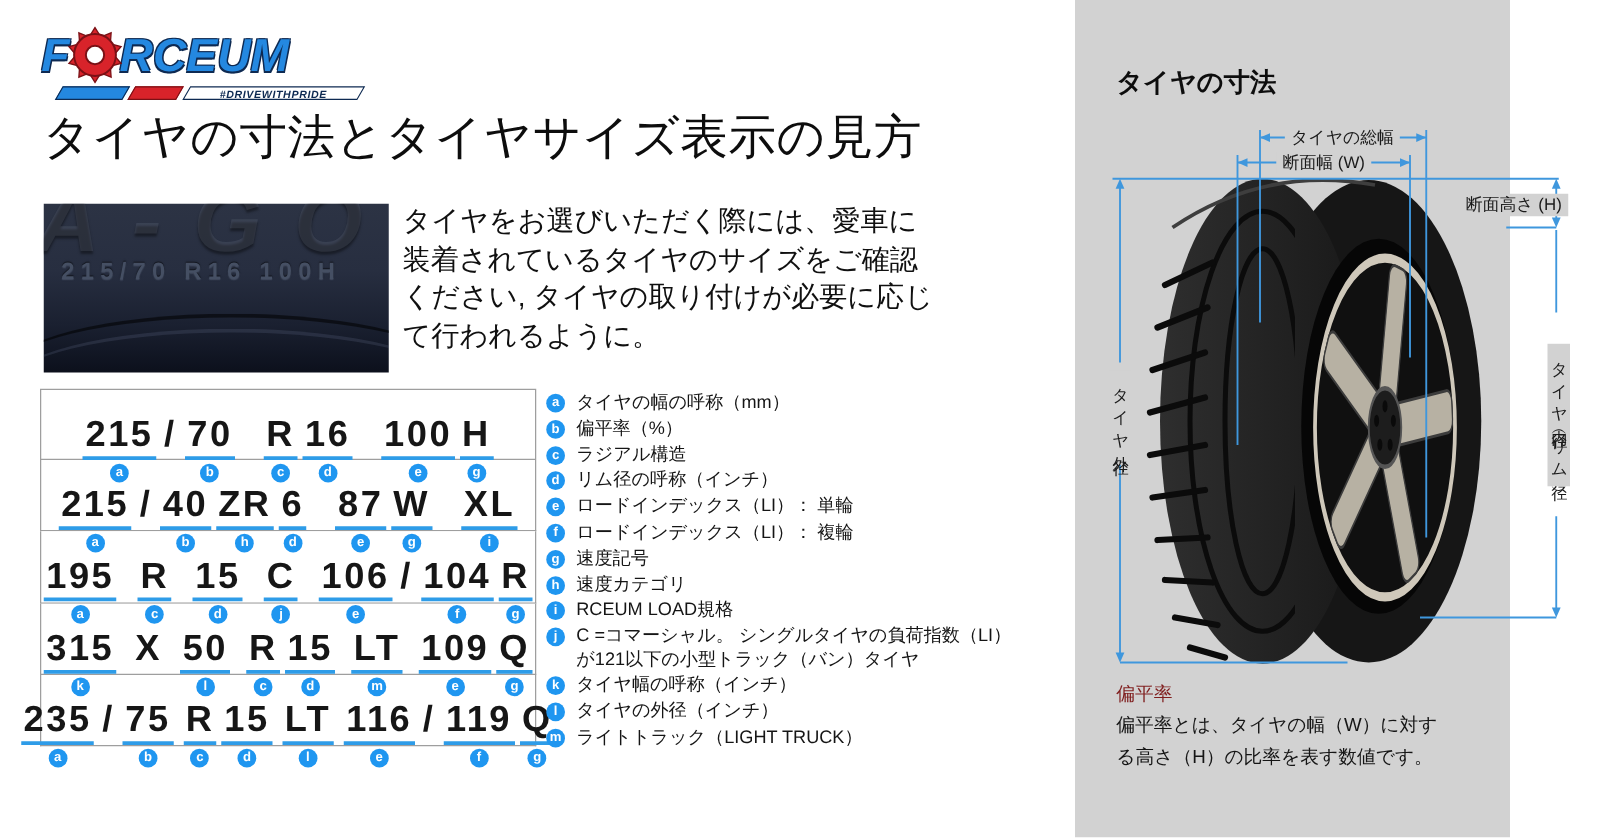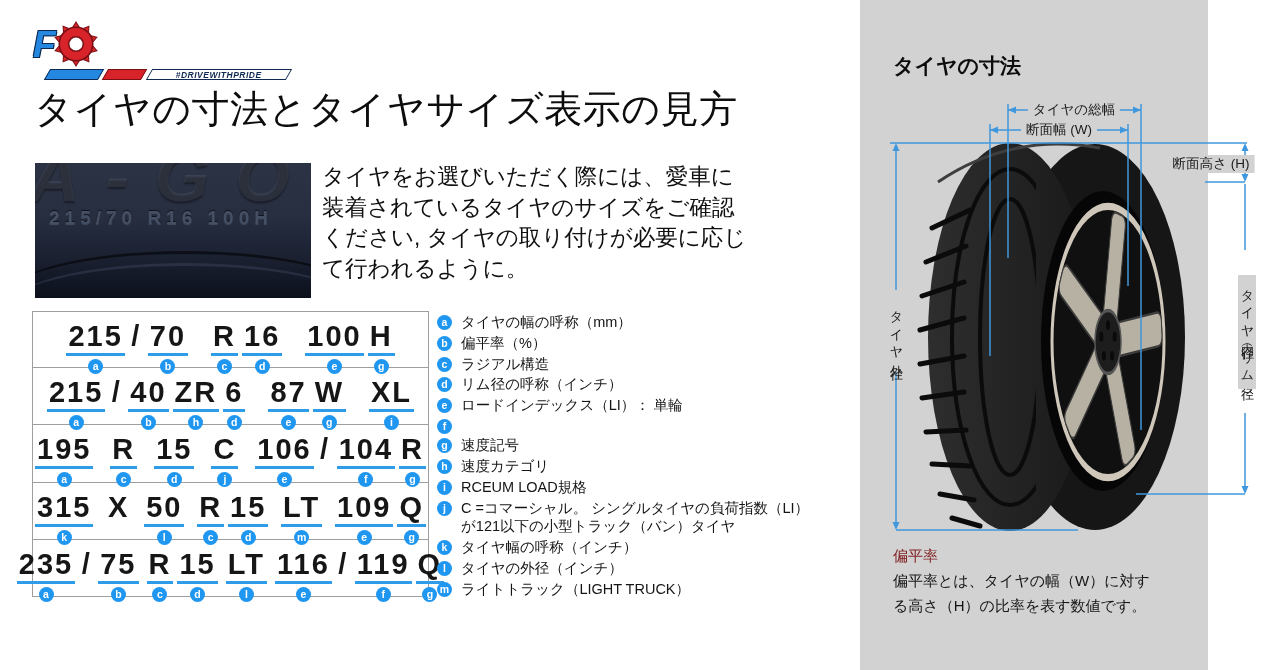--- a/index.html
+++ b/index.html
@@ -41,21 +41,21 @@
   .ridge1{top:88px;} .ridge2{top:100px;border-top-color:rgba(120,135,165,.18);}
 
   .intro{position:absolute;left:322px;top:162px;width:460px;font-size:22.5px;line-height:30.5px;
          color:#101010;white-space:pre-line;}
 
   
   .size-table{position:absolute;left:32px;top:311px;width:397px;}
   .size-row{box-sizing:border-box;height:57.2px;border:1px solid #9e9e9e;border-top:none;
             display:flex;justify-content:center;align-items:flex-start;padding-top:8px;background:#fff;}
   .size-row:first-child{border-top:1px solid #9e9e9e;}
-  .seg{display:inline-flex;flex-direction:column;align-items:center;margin:0 2px;}
+  .seg{display:inline-flex;flex-direction:column;align-items:center;margin:12px 2px;}
   .seg-text{font-weight:800;font-size:29px;line-height:32px;letter-spacing:2px;color:#161616;
             border-bottom:3.5px solid #2e9ce8;padding:0 2px 1px 2px;}
   .seg.nokey .seg-text{border-bottom-color:transparent;}
   .seg-bullet{margin-top:3px;width:15px;height:15px;border-radius:50%;background:#1f96f0;color:#fff;
               font-size:10.5px;font-weight:700;line-height:15px;text-align:center;}
   .seg.nokey .seg-bullet{background:transparent;color:transparent;}
   .seg.sp{width:15px;}
 
   
   .legend{position:absolute;left:437px;top:313px;width:415px;}
@@ -99,20 +99,21 @@
             <path d="M22,1 L27,9 L17,9 Z" transform="rotate(144 22 22)"></path>
             <path d="M22,1 L27,9 L17,9 Z" transform="rotate(180 22 22)"></path>
             <path d="M22,1 L27,9 L17,9 Z" transform="rotate(216 22 22)"></path>
             <path d="M22,1 L27,9 L17,9 Z" transform="rotate(252 22 22)"></path>
             <path d="M22,1 L27,9 L17,9 Z" transform="rotate(288 22 22)"></path>
             <path d="M22,1 L27,9 L17,9 Z" transform="rotate(324 22 22)"></path>
           </g>
           <circle cx="22" cy="22" r="16" fill="#d8232a" stroke="#7a1015" stroke-width="1.5"></circle>
           <circle cx="22" cy="22" r="7" fill="#ffffff" stroke="#7a1015" stroke-width="1.5"></circle>
         </svg>
+        <span class="logo-word">RCEUM</span>
       </div>
       <div class="tag-row">
         <span class="tag-chip chip-blue"></span>
         <span class="tag-chip chip-red"></span>
         <span class="tag-chip chip-white">
           <span class="tag-text">#DRIVEWITHPRIDE</span>
         </span>
       </div>
     </div>
 
@@ -339,20 +340,21 @@
         <div class="legend-item">
           <span class="legend-bullet">d</span>
           <span class="legend-text">リム径の呼称（インチ）</span>
         </div>
         <div class="legend-item">
           <span class="legend-bullet">e</span>
           <span class="legend-text">ロードインデックス（LI）： 単輪</span>
         </div>
         <div class="legend-item">
           <span class="legend-bullet">f</span>
+          <span class="legend-text">ロードインデックス（LI）： 複輪</span>
         </div>
         <div class="legend-item">
           <span class="legend-bullet">g</span>
           <span class="legend-text">速度記号</span>
         </div>
         <div class="legend-item">
           <span class="legend-bullet">h</span>
           <span class="legend-text">速度カテゴリ</span>
         </div>
         <div class="legend-item">

